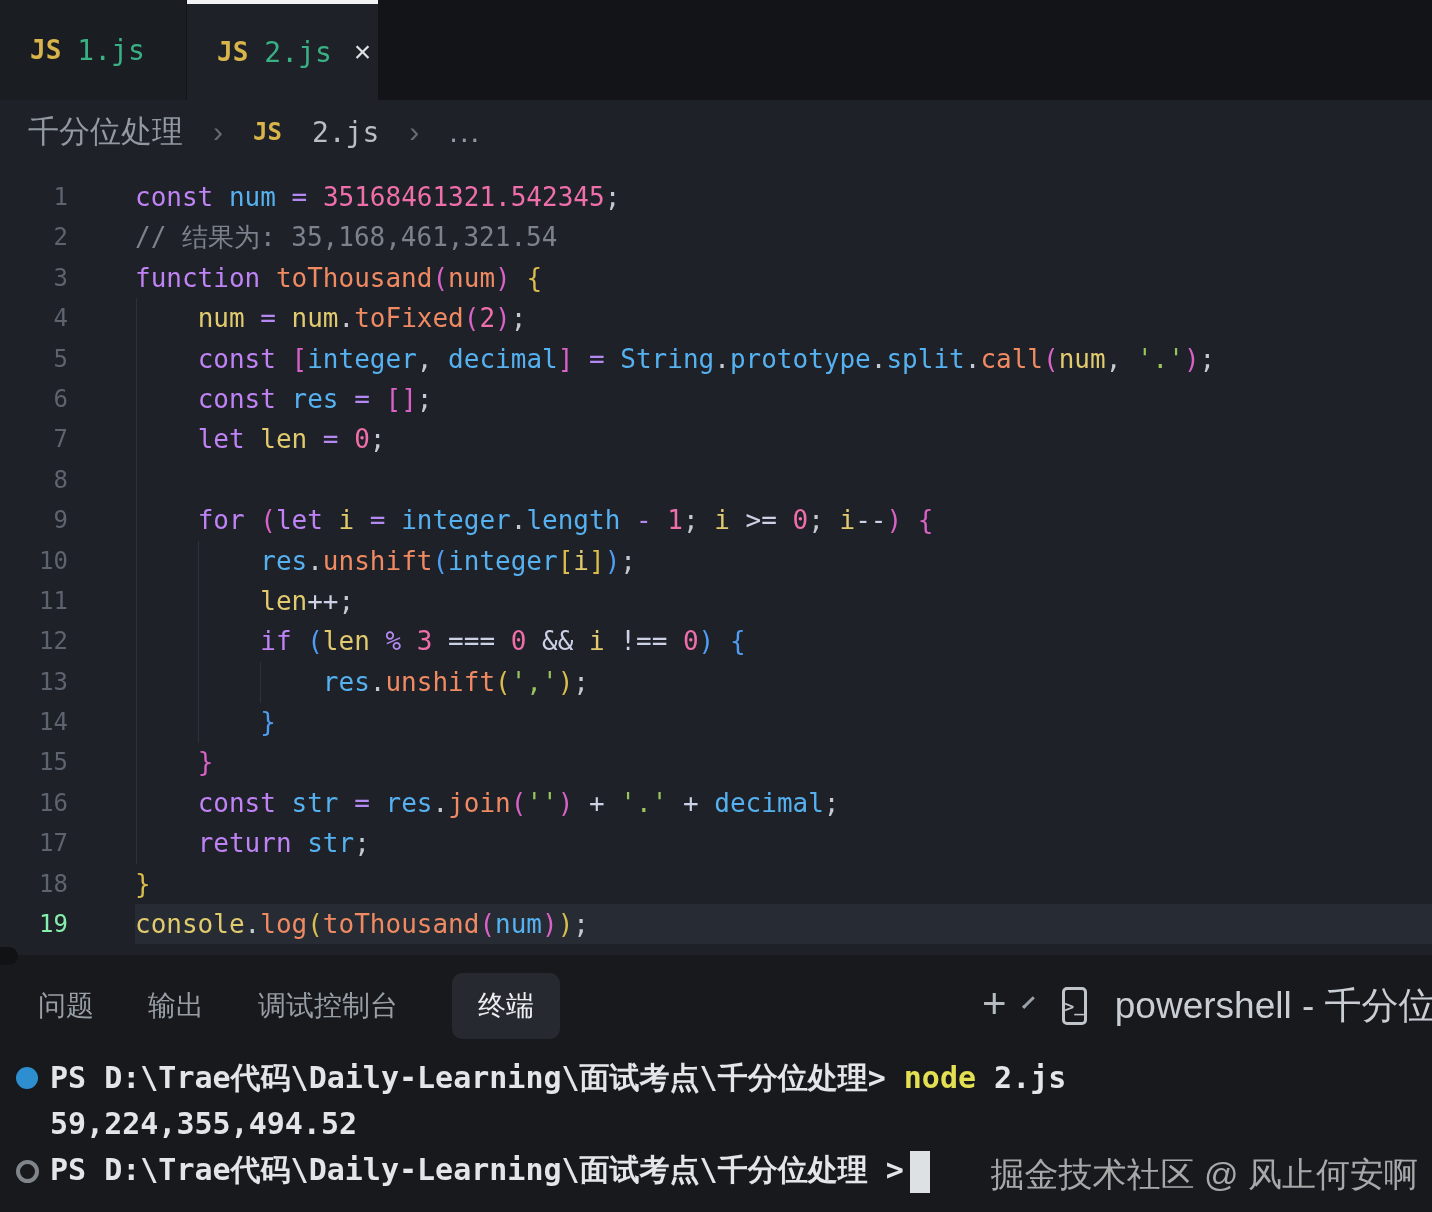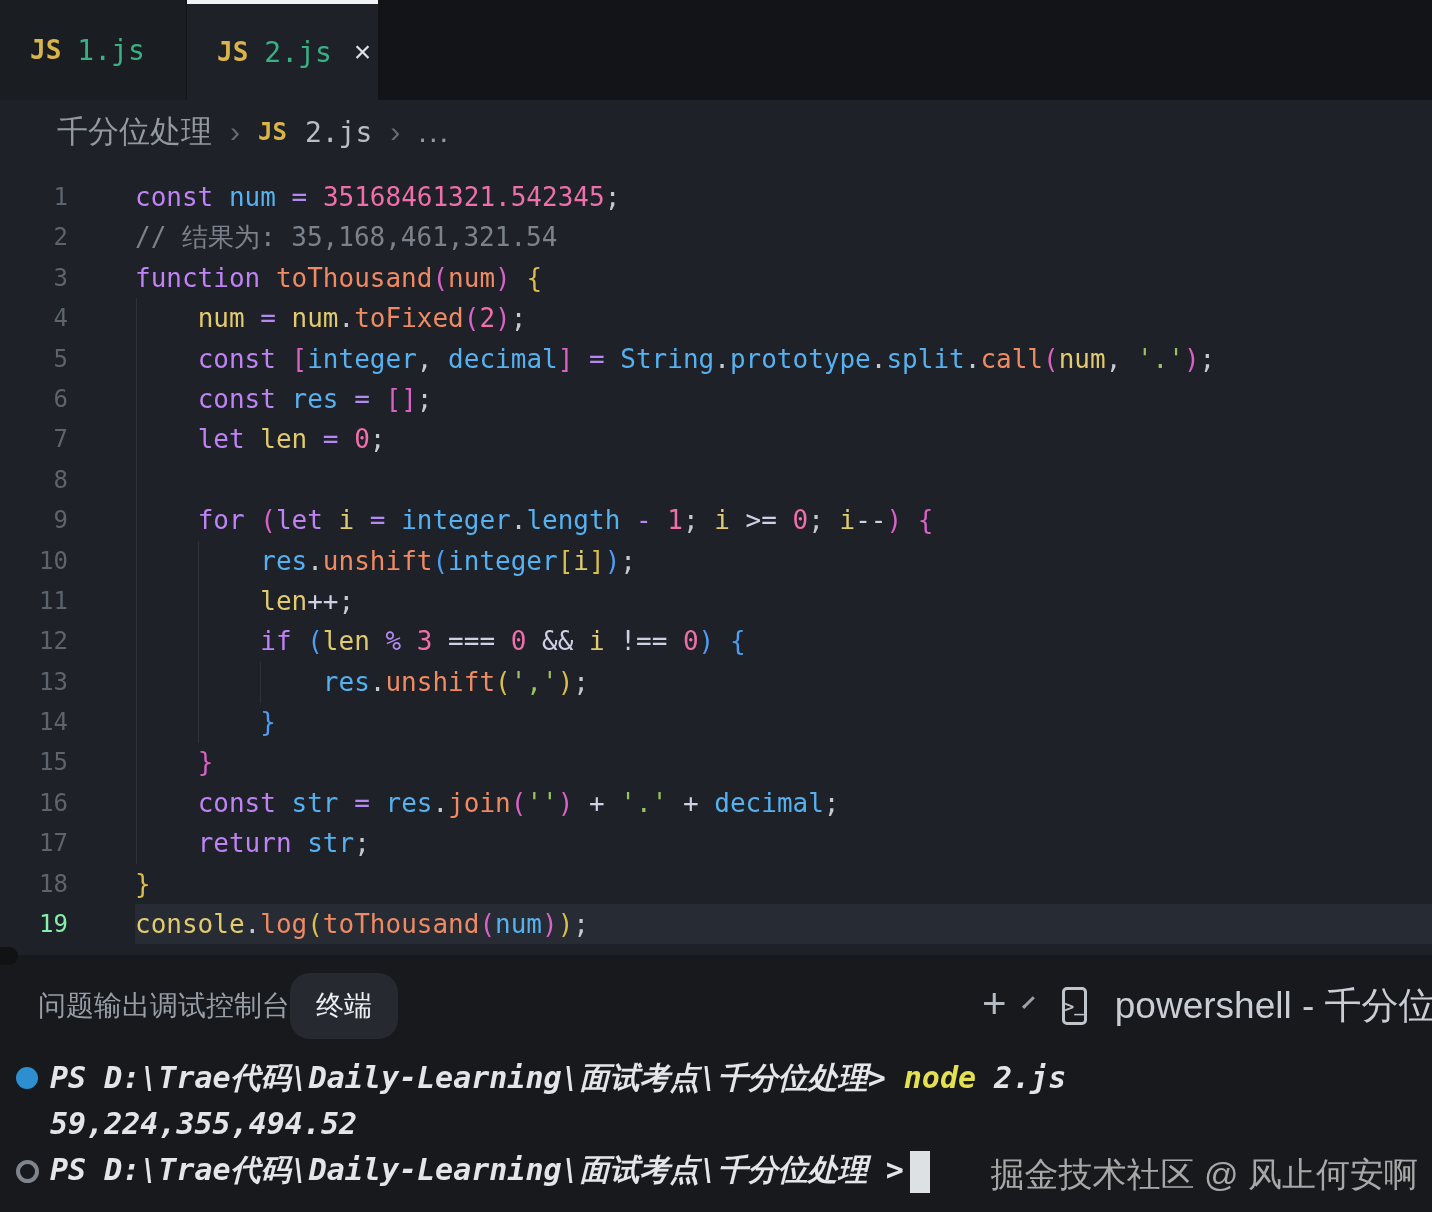--- a/index.html
+++ b/index.html
@@ -10,21 +10,21 @@
   .tab{position:absolute;top:0;height:100px;display:flex;align-items:center;gap:16px;
        font-family:"DejaVu Sans Mono",monospace;font-size:28px;padding:0 30px;box-sizing:border-box;cursor:pointer;}
   .tab.t1{left:0;width:186px;background:#1a1d21;}
   .tab.t2{left:187px;width:191px;background:#1e2127;border-top:4px solid #f2f3f4;}
   .ficon{color:#d8b44a;font-weight:bold;font-size:26px;}
   .fname{color:#39b184;}
   .tab .close{color:#dfe2e5;font-size:30px;margin-left:6px;font-family:"Liberation Sans",sans-serif;}
 
   
   .breadcrumb{position:absolute;top:100px;left:0;right:0;height:64px;background:#1e2127;
-              display:flex;align-items:center;padding-left:57px;gap:18px;font-size:31px;color:#9299a1;}
+              display:flex;align-items:center;padding-left:28px;gap:30px;font-size:31px;color:#9299a1;}
   .crumb-sep{color:#666c73;font-size:30px;}
   .bc-ficon{color:#d8b44a;font-family:"DejaVu Sans Mono",monospace;font-weight:bold;font-size:24px;}
   .bc-fname{color:#b9bec5;font-family:"DejaVu Sans Mono",monospace;font-size:28px;}
   .crumb-more{color:#9299a1;letter-spacing:2px;}
 
   
   .editor{position:absolute;top:164px;left:0;right:0;height:791px;background:#1e2127;
           font-family:"DejaVu Sans Mono",monospace;font-size:26px;}
   .code-rows{padding-top:13px;position:relative;}
   .crow{display:flex;height:40.4px;line-height:40.4px;white-space:pre;}
@@ -33,37 +33,37 @@
   .crow.active .codeln{background:#272c34;}
   .crow.active .gutter{color:#86efac;}
   .tk-kw{color:#bf83f5}.tk-var{color:#56b1f0}.tk-param{color:#e2cb6e}.tk-fn{color:#ef8a63}
   .tk-num{color:#ef6fab}.tk-str{color:#97c45f}.tk-cmt{color:#7b828c}.tk-pln{color:#c5cad2}
   .tk-op{color:#b48af2}.tk-op2{color:#ccd1e6}.tk-b1{color:#d9bd4d}.tk-b2{color:#d862c5}.tk-b3{color:#4f9df2}
   .indent-guide{position:absolute;width:1px;background:#2c313a;}
 
   
   .panel{position:absolute;top:955px;left:0;right:0;bottom:0;background:#17191d;}
   .panel-handle{position:absolute;top:-8px;left:0;width:18px;height:18px;background:#101214;border-radius:0 10px 10px 0;}
-  .panel-tabs{position:absolute;top:18px;left:38px;display:flex;align-items:flex-start;
+  .panel-tabs{position:absolute;top:18px;left:38px;display:flex;align-items:flex-start;gap:54px;
               font-size:28px;color:#989ea6;}
   .panel-tab{height:66px;display:flex;align-items:center;cursor:pointer;}
-  .panel-tab.active{background:#26292f;border-radius:20px;padding:0 26px;color:#eceef1;}
+  .panel-tab.active{background:#26292f;border-radius:10px;padding:0 26px;color:#eceef1;}
   .panel-actions{position:absolute;top:18px;left:982px;right:0;height:66px;display:flex;align-items:center;
                  gap:28px;overflow:hidden;white-space:nowrap;}
   .plus{font-size:42px;font-weight:300;color:#b6bbc2;line-height:1;margin-top:-4px;}
   .chev{width:12px;height:12px;border-right:3px solid #9aa0a8;border-bottom:3px solid #9aa0a8;
         transform:rotate(45deg);margin:-8px 4px 0 -8px;}
   .term-ico{width:36px;height:32px;border:3px solid #c0c5cc;border-radius:5px;display:flex;align-items:center;
             justify-content:center;font-family:"DejaVu Sans Mono",monospace;font-size:16px;font-weight:bold;color:#c0c5cc;}
   .session-label{font-size:37px;color:#c9ced5;}
 
   
   .terminal{position:absolute;top:100px;left:0;right:0;bottom:0;
             font-family:"DejaVu Sans Mono",monospace;font-size:30px;font-weight:bold;
-            color:#e3e5e8;line-height:46px;font-style:italic;}
+            color:#e3e5e8;line-height:46px;}
   .tline{position:relative;padding-left:50px;white-space:pre;}
   .bullet{position:absolute;left:16px;top:12px;width:22px;height:22px;border-radius:50%;}
   .bullet.filled{background:#2e8fd0;}
   .bullet.hollow{width:15px;height:15px;border:4px solid #80858c;background:transparent;top:13px;}
   .tk-t{color:#e3e5e8}.tk-y{color:#e3e052}
   .cursor{display:inline-block;width:20px;height:42px;background:#dde1e4;vertical-align:middle;margin-left:6px;}
   .watermark{position:absolute;right:14px;top:1152px;font-size:34px;color:#a8a8a8;
              font-family:"Liberation Sans",sans-serif;font-weight:normal;z-index:5;}
 </style>
 </head>

